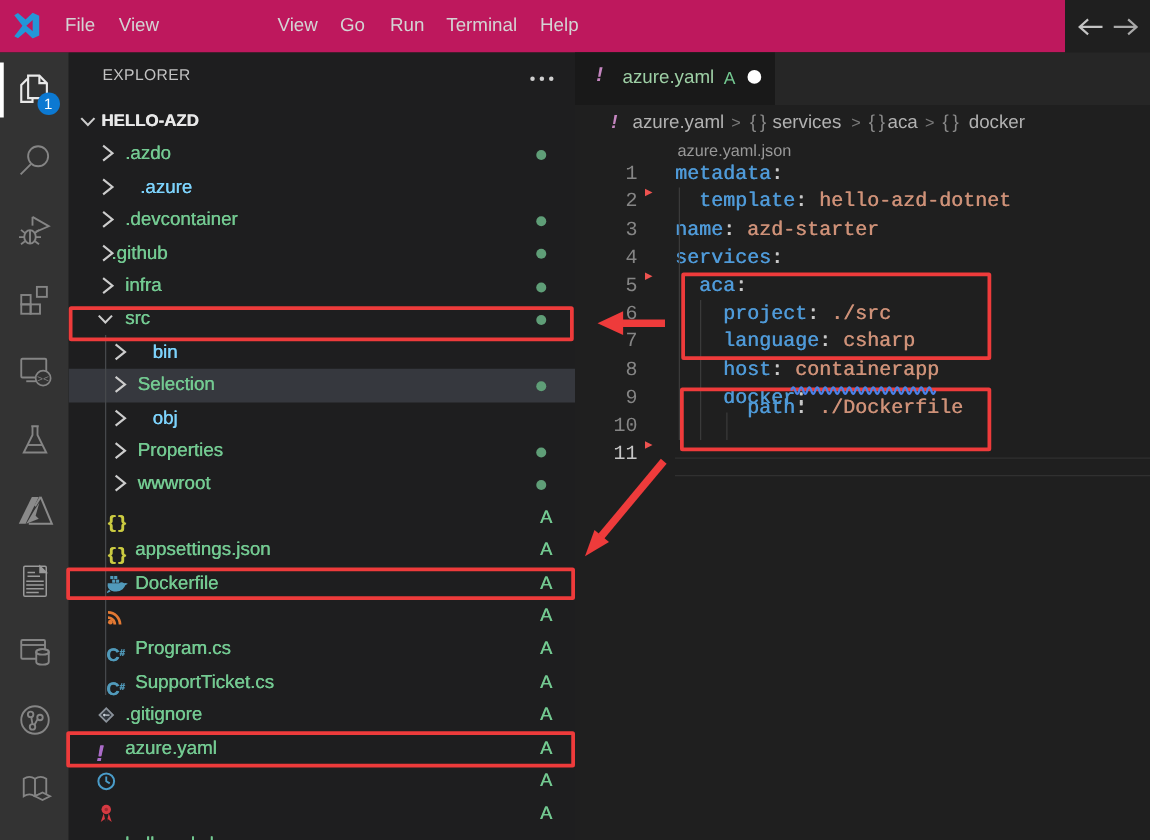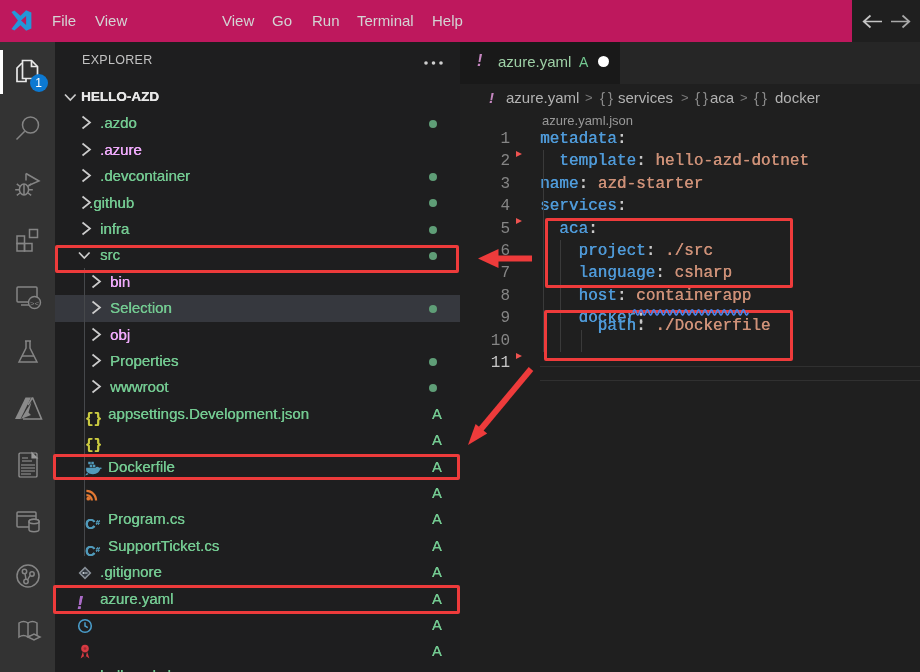--- a/index.html
+++ b/index.html
@@ -17,21 +17,21 @@
   .aicon { position:absolute; left:12px; width:32px; height:32px; }
 
   
   .sidebar { position:absolute; left:55px; top:42px; width:405px; height:630px; background:#1e1e1f; }
   .sb-head { position:absolute; left:27px; top:11px; color:#c2c2c2; font-size:12.5px; letter-spacing:0.3px; }
   .row { position:absolute; left:0; width:405px; height:26.4px; line-height:26.4px; font-size:15px; color:#73c991; white-space:nowrap; text-shadow:0.3px 0 0 currentColor; }
   .row .nm { position:absolute; top:0; }
   .ficon { position:absolute; top:4px; width:18px; height:18px; }
   .dot { position:absolute; left:374px; top:9.5px; width:8px; height:8px; border-radius:50%; background:#5f9e77; }
   .aa { position:absolute; left:377px; top:0; color:#73c991; font-size:14.5px; }
-  .gray { color:#f0abfc; }
+  .gray { color:#7dd3fc;margin-left:12px; }
   .selrow { background:#36383e; }
   .treeguide { position:absolute; left:29px; width:1px; background:#46484b; }
 
   
   .editor { position:absolute; left:460px; top:42px; width:460px; height:630px; background:#1f1f1f; }
   .tabstrip { position:absolute; left:0; top:0; width:460px; height:42px; background:#262626; }
   .tab { position:absolute; left:0; top:0; width:160px; height:42px; background:#191919; }
   .breadcrumb { position:absolute; left:0; top:42px; width:460px; height:28px; background:#1f1f1f; color:#b2b2b2; font-size:15px; line-height:28px; }
   .codelens { position:absolute; left:82px; top:71px; color:#999999; font-size:13px; }
   .gutternum { position:absolute; width:48px; text-align:right; color:#858585; font-family:"Liberation Mono", monospace; font-size:16px; height:22.4px; line-height:22.4px; left:2px; }
@@ -262,25 +262,25 @@
         <span style="position:absolute;left:32px">
           <svg width="15" height="15" style="position:absolute;top:5px" viewBox="0 0 15 15">
             <polyline points="5.5,1.5 13,7.5 5.5,13.5" stroke="#cccccc" stroke-width="1.7" fill="none"></polyline>
           </svg>
         </span>
         <span class="nm" style="left:55px">wwwroot</span>
         <div class="dot"></div>
       </div>
       <div class="row" style="top:358.79999999999995px">
         <span class="ficon" style="left:30px"><span style="color:#cbcb41;font-weight:bold;font-size:14px;font-family:Liberation Mono">{}</span></span>
-        <span class="nm" style="left:53px">appsettings.Development.json</span>
         <span class="aa">A</span>
       </div>
       <div class="row" style="top:385.2px">
         <span class="ficon" style="left:30px"><span style="color:#cbcb41;font-weight:bold;font-size:14px;font-family:Liberation Mono">{}</span></span>
+        <span class="nm" style="left:53px">appsettings.json</span>
         <span class="aa">A</span>
       </div>
       <div class="row" style="top:411.59999999999997px">
         <span class="ficon" style="left:30px"><svg width="18" height="16" viewBox="0 0 20 18">
             <g fill="#519aba">
               <rect x="3.5" y="2" width="2.8" height="2.8"></rect>
               <rect x="7" y="2" width="2.8" height="2.8"></rect>
               <rect x="5.2" y="5.3" width="2.8" height="2.8"></rect>
               <rect x="8.7" y="5.3" width="2.8" height="2.8"></rect>
               <path d="M1.2 9 Q0.4 13.5 4.5 15.2 Q10.5 17.3 14.6 14 Q16.4 12.4 17 10.4 L19.3 9.1 Q17.6 7.9 16 8.6 Q13.5 6.5 11.5 8.6 L1.2 8.6 Z"></path>

